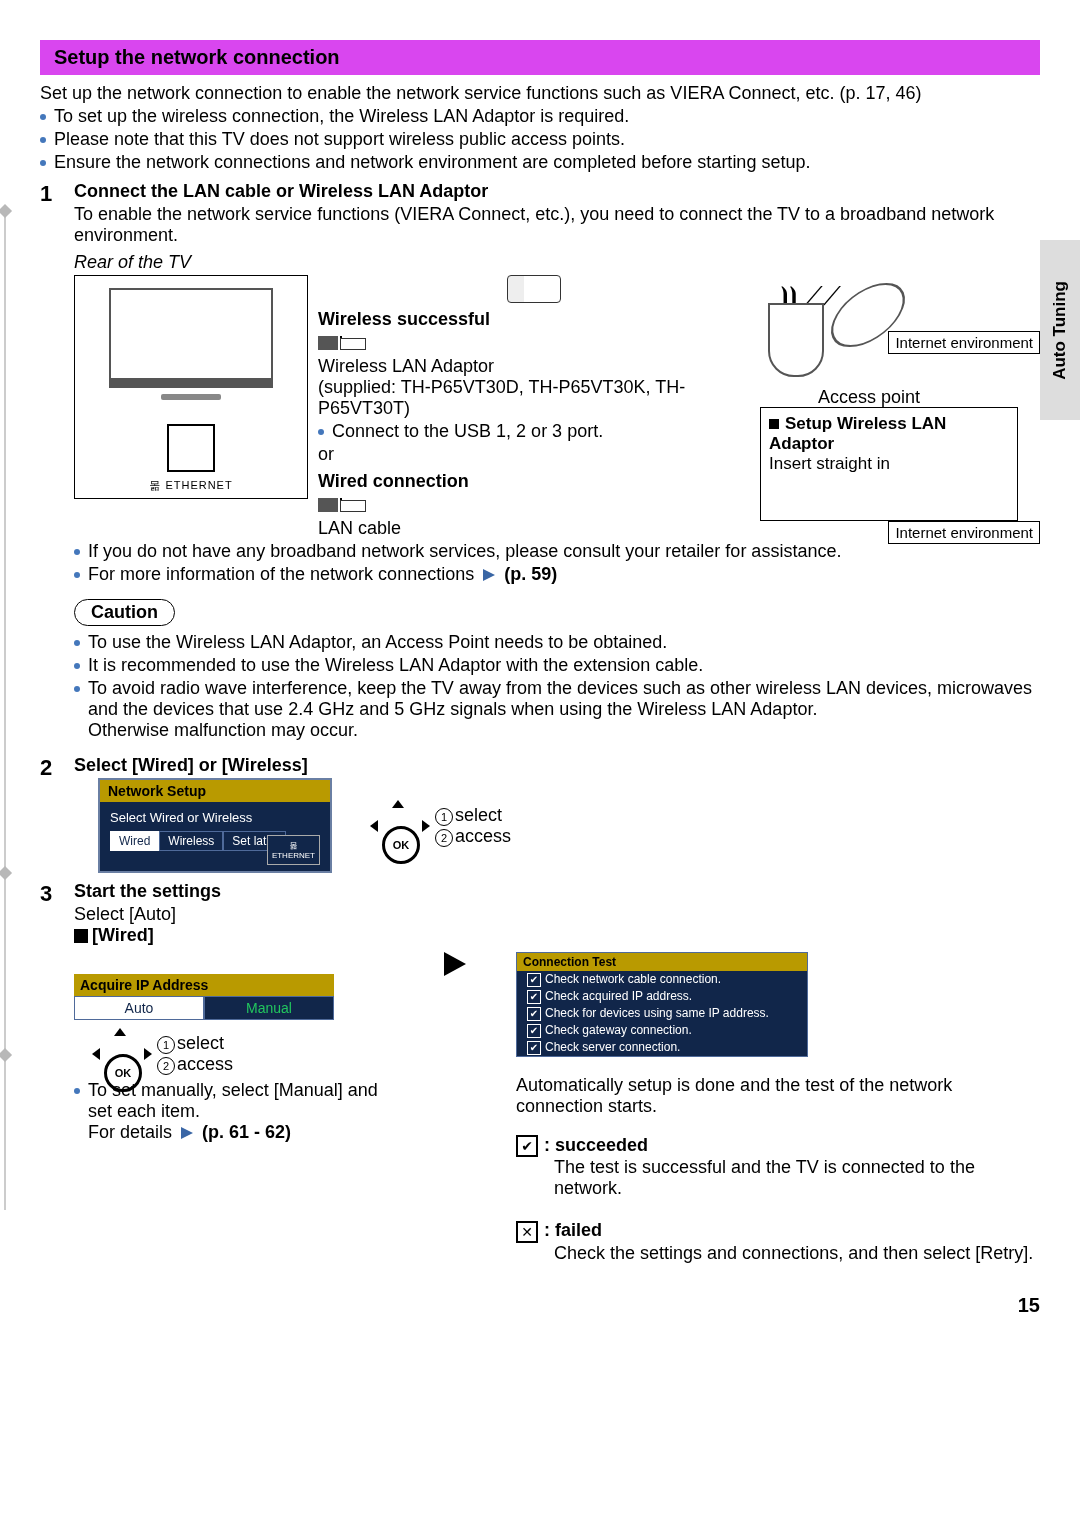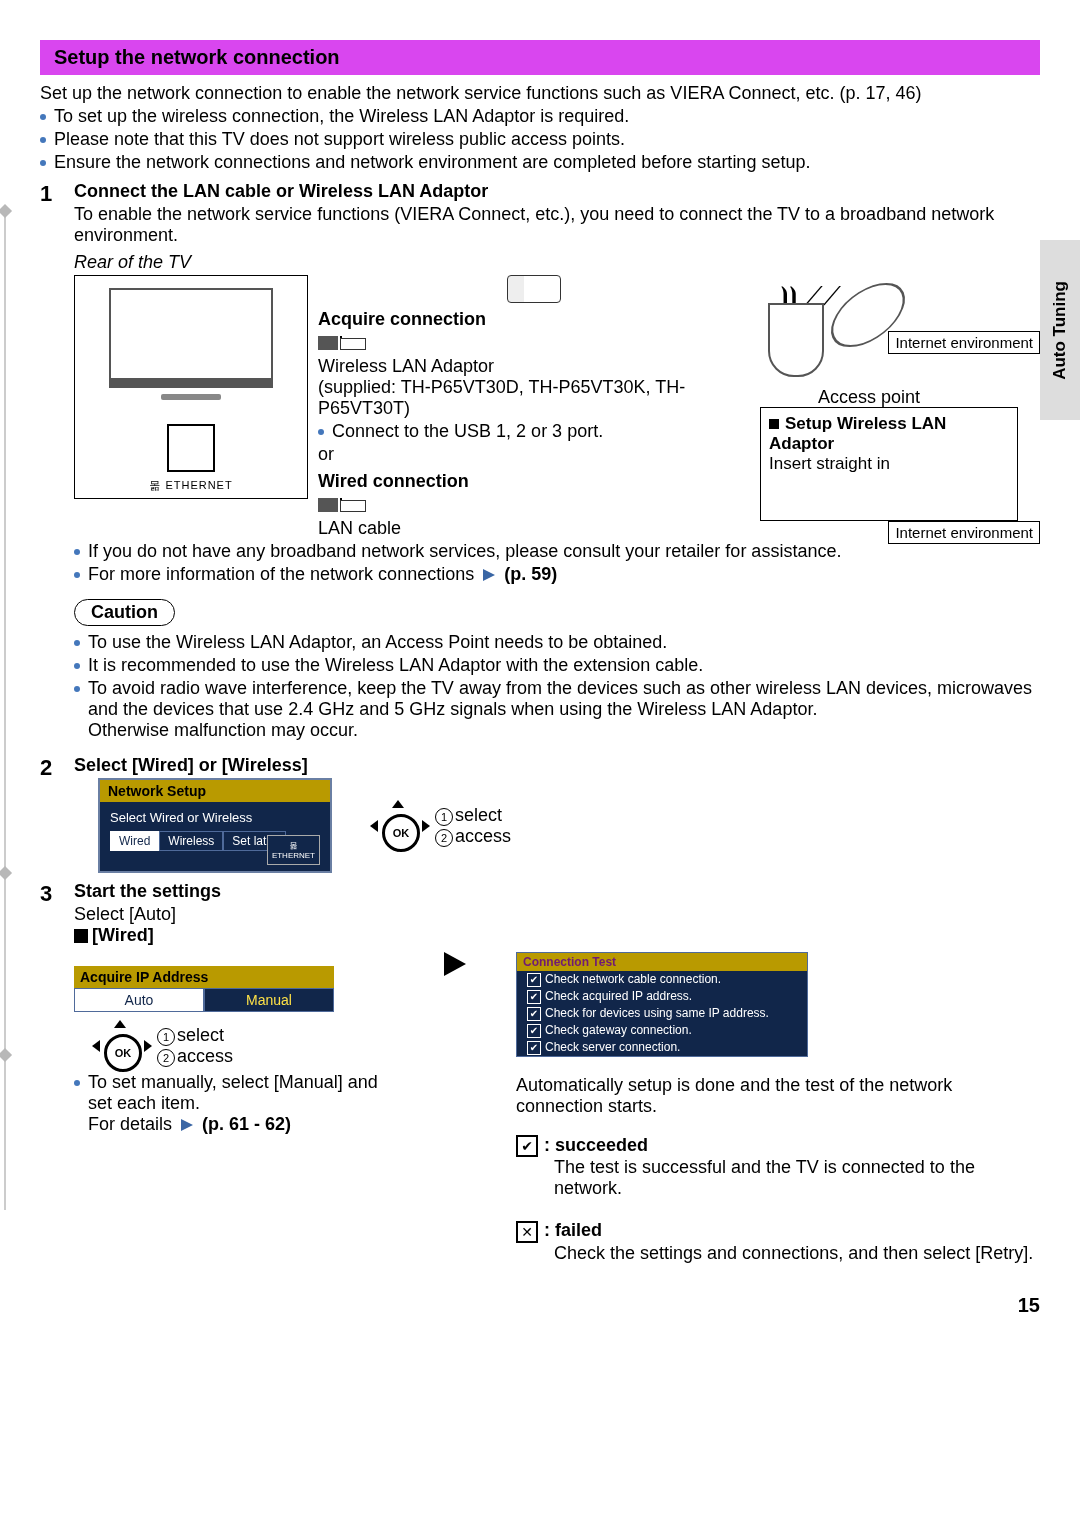--- a/index.html
+++ b/index.html
@@ -235,21 +235,21 @@
     font-size:8px;
   }
   .remote-ok {
     display:inline-block;
     position:relative;
     width:60px; height:48px;
     vertical-align:middle;
     margin-left: 18px;
   }
   .remote-ok .ring {
-    position:absolute; left:12px; top:12px;
+    position:absolute; left:12px; top:24px;
     width:32px; height:32px;
     border:3px solid #000;
     border-radius:50%;
     display:flex; align-items:center; justify-content:center;
     font-size:11px; font-weight:bold;
     background:#fff;
   }
   .remote-ok .tri {
     position:absolute; width:0; height:0;
   }
@@ -262,37 +262,37 @@
     width:16px; height:16px;
     border:1.5px solid #000;
     border-radius:50%;
     font-size:11px;
     line-height:16px;
     text-align:center;
     margin-right:2px;
   }
   .ip-table {
     display:flex;
-    margin-top:14px;
+    margin-top:22px;
     font-size: 14px;
   }
   .ip-table .hdr {
     background:#b99a00;
     font-weight:bold;
     flex:1;
     padding:3px 6px;
   }
   .ip-row {
     display:flex;
   }
   .ip-row span {
     flex:1; text-align:center;
     padding:3px 6px;
     background:#11264a;
-    color:#fde047;
+    color:#22c55e;
     font-size:14px;
   }
   .ip-row span.sel { background:#fff; color:#11264a; border:1px solid #4f6a9a; }
   .ip-row span.nsel { border:1px solid #4f6a9a; }
   .big-arrow {
     display:inline-block;
     vertical-align:middle;
     width:0;height:0;
     border-top:12px solid transparent;
     border-bottom:12px solid transparent;
@@ -301,21 +301,21 @@
   }
   .conn-test {
     border: 1px solid #4f6a9a;
     width: 290px;
     font-size: 12px;
     background:#11264a;
     color:#fff;
   }
   .conn-test .h {
     background:#b99a00;
-    color:#701a75;
+    color:#000000;
     font-weight:bold;
     padding:2px 6px;
   }
   .conn-test .row {
     padding: 1px 10px;
   }
   .check-ico {
     display:inline-block;
     width:12px; height:12px;
     border:1px solid #fff;
@@ -402,21 +402,21 @@
 
     <div class="diagram-row">
       <div class="tv-box">
         <div class="tv-screen"></div>
         <div class="port-icon"></div>
         <div class="port-label">몲 <span>ETHERNET</span></div>
       </div>
 
       <div class="mid-col">
         <div class="thumb-icon"></div>
-        <div class="conn-title">Acquire connection</div>
+        <div class="conn-title">Wireless successful</div>
         <div class="plug-line"></div>
         <div>Wireless LAN Adaptor</div>
         <div>(supplied: TH-P65VT30D, TH-P65VT30K, TH-P65VT30T)</div>
         <ul class="sub-bullets">
           <li>Connect to the USB 1, 2 or 3 port.</li>
         </ul>
         <div>or</div>
         <div class="conn-title">Wired connection</div>
         <div class="plug-line"></div>
         <div>LAN cable</div>

